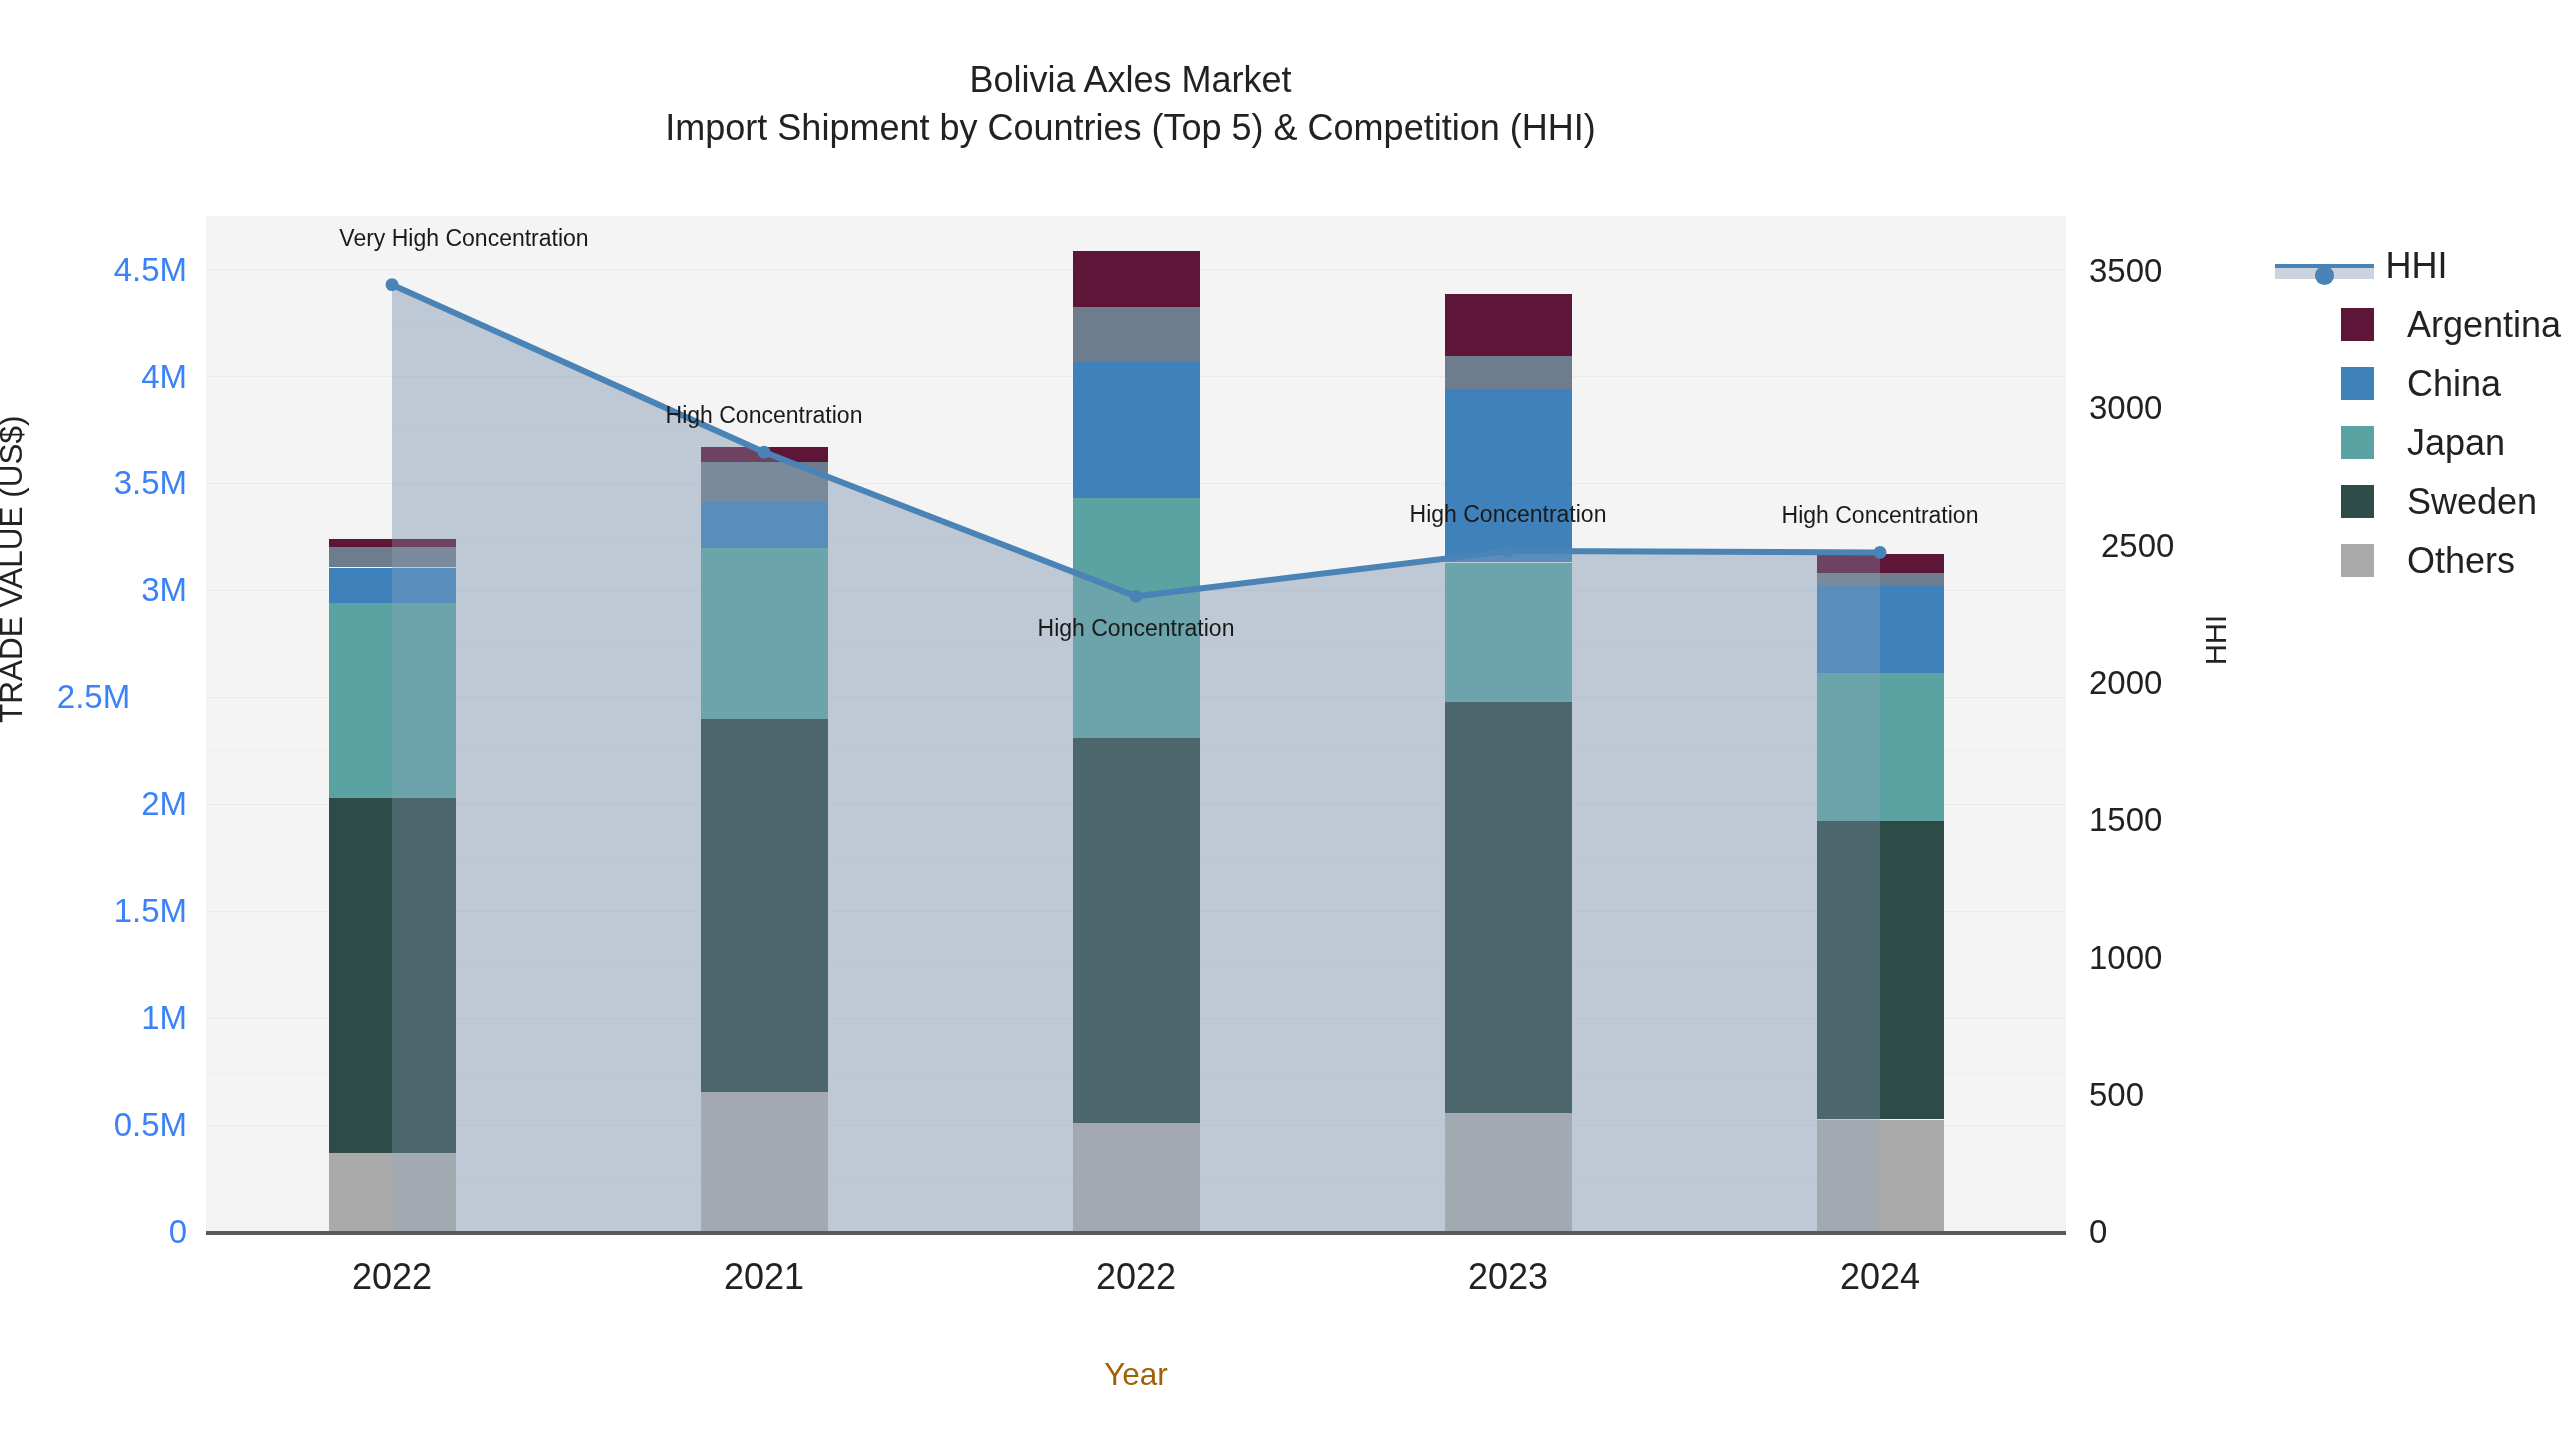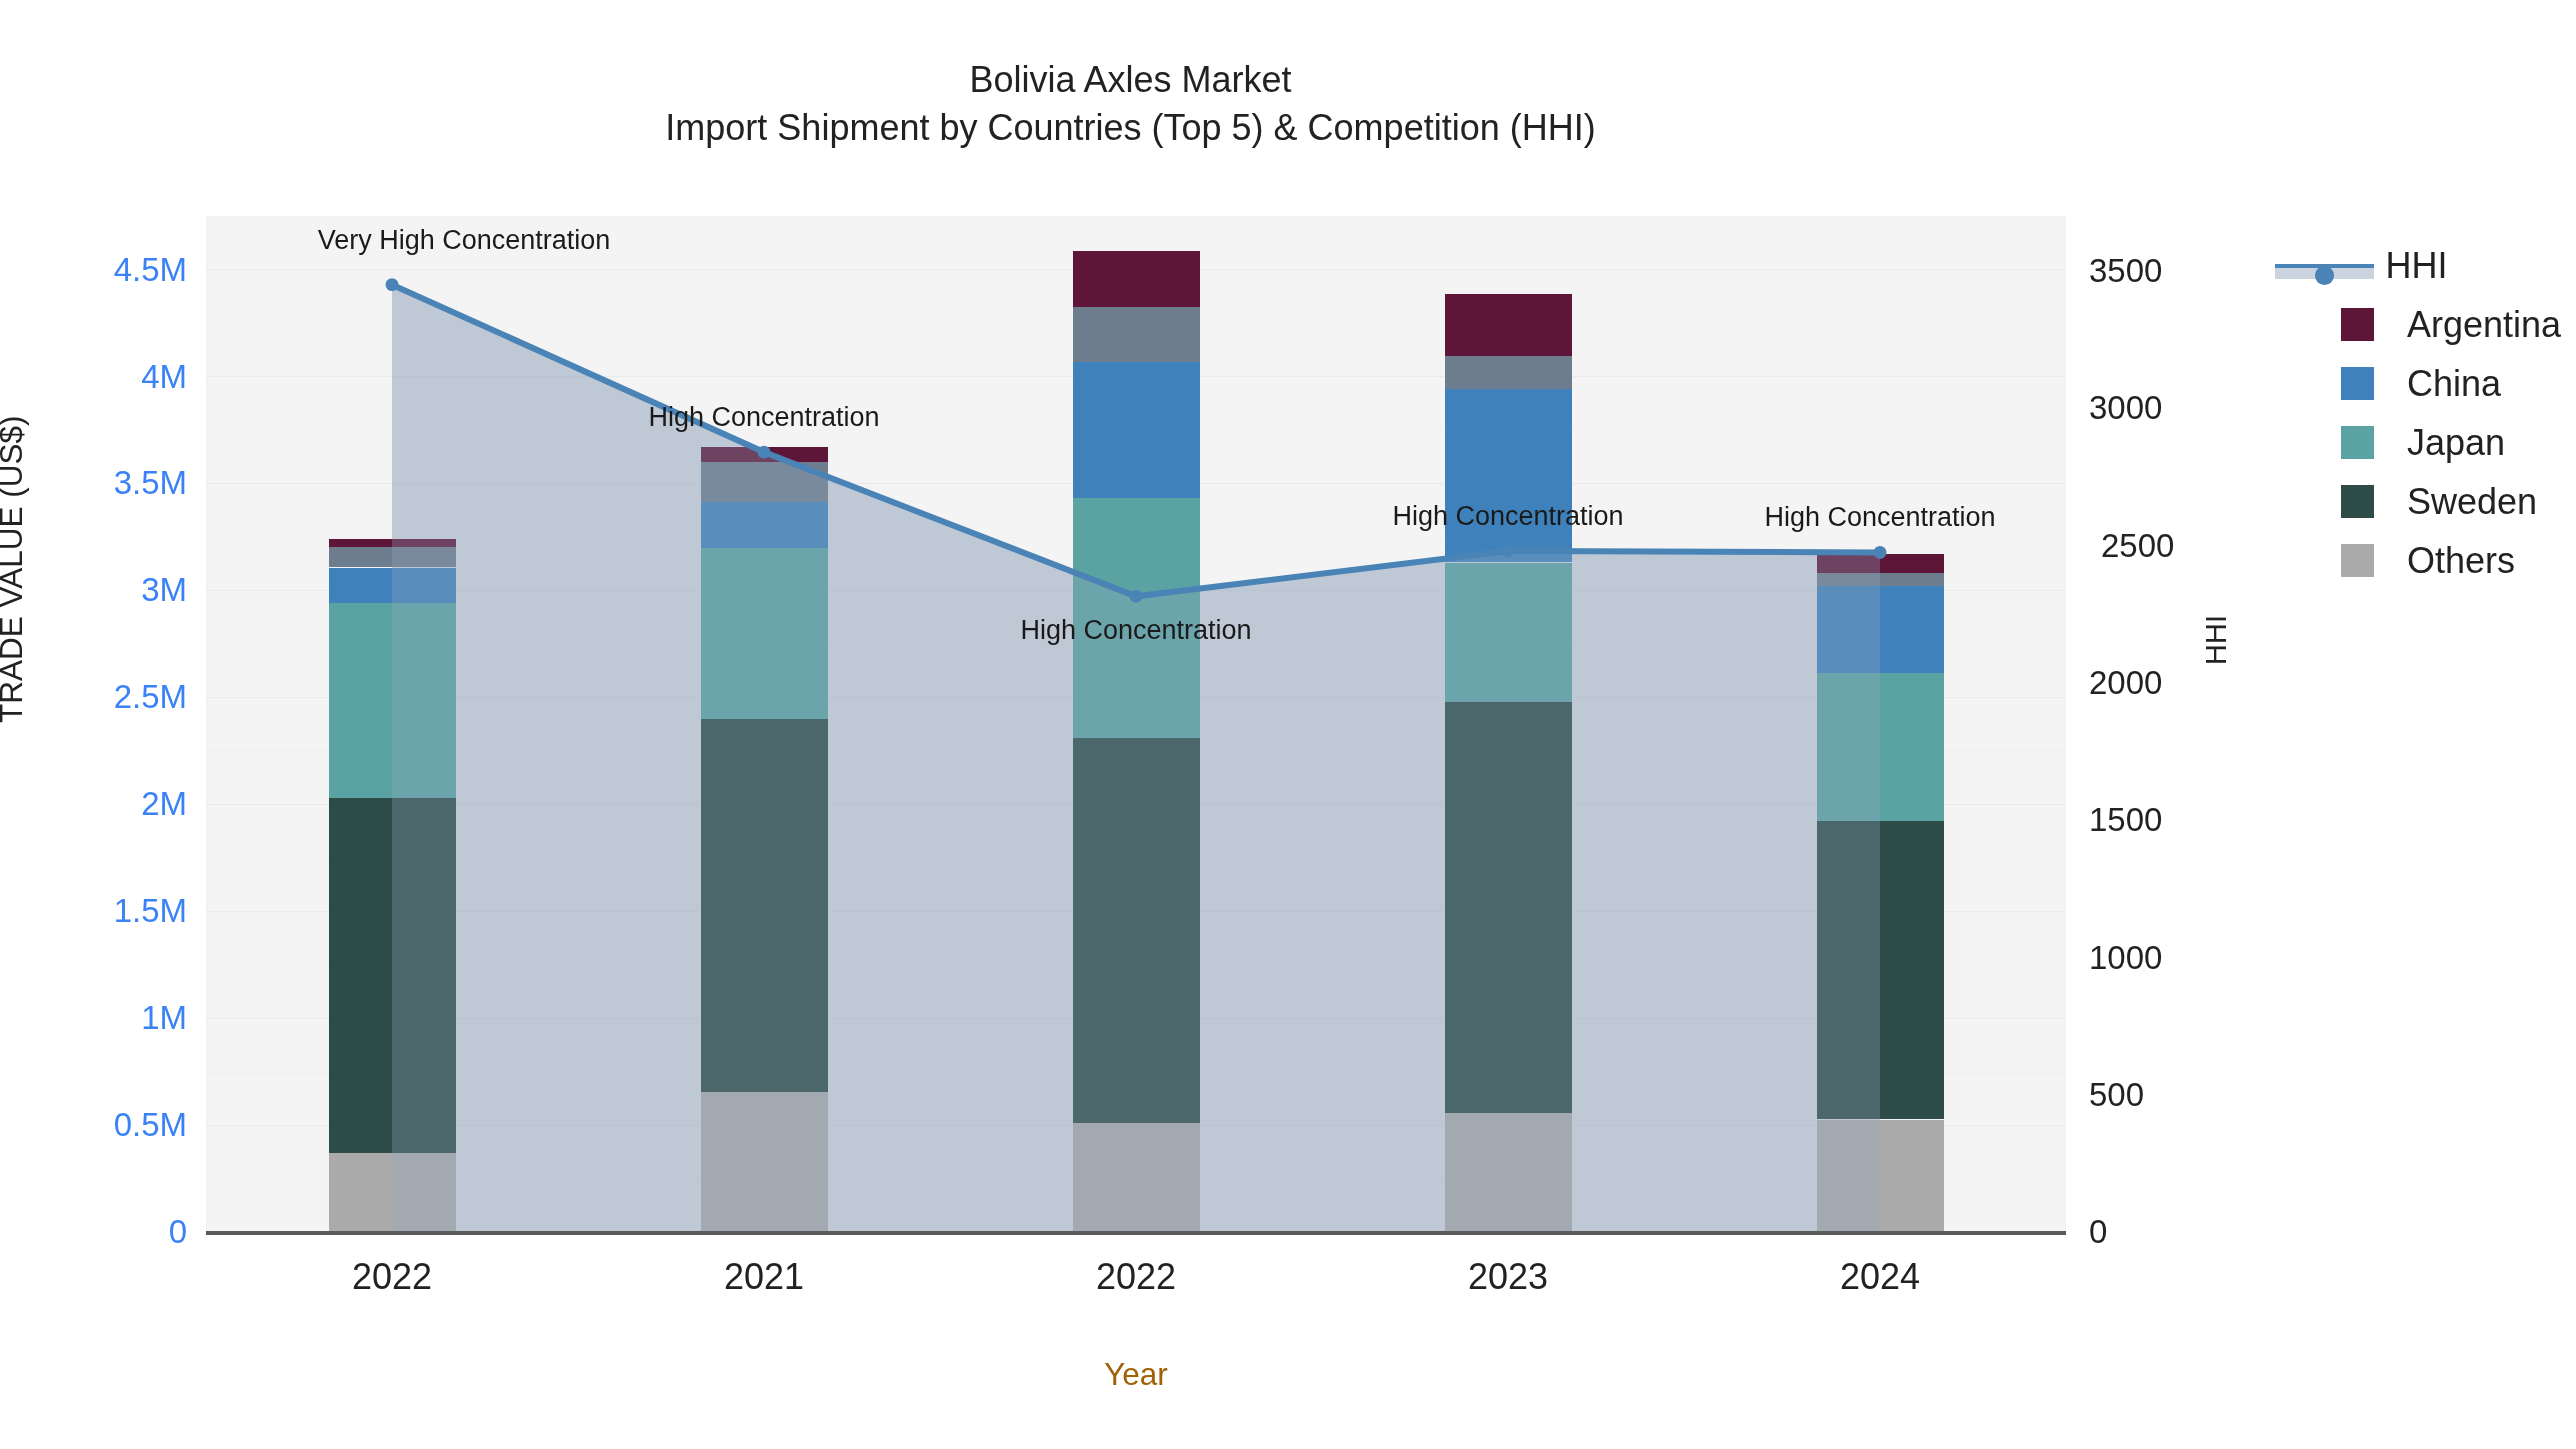--- a/index.html
+++ b/index.html
@@ -66,21 +66,21 @@
   }
 
   
   .bar-seg{position:absolute;}
 
   
   .hhi-svg{position:absolute;left:206px;top:216px;width:1860px;height:1016px;}
 
   
   .annot{
-    position:absolute;font-size:27px;color:#1a1a1a;white-space:nowrap;
+    position:absolute;font-size:23px;color:#1a1a1a;white-space:nowrap;
     transform:translateX(-50%);
   }
 
   
   .legend{
     position:absolute;left:2275px;top:236px;
   }
   .legend-row{
     display:flex;align-items:center;height:59px;
   }
@@ -193,21 +193,21 @@
     </div>
 
   <div class="axis-bottom"></div>
 
   <div id="ylefticks">
       <div class="ytick-left" style="top: 1232px; left: 0px; width: 187px; text-align: right; right: auto;">0</div>
       <div class="ytick-left" style="top: 1125px; left: 0px; width: 187px; text-align: right; right: auto;">0.5M</div>
       <div class="ytick-left" style="top: 1018px; left: 0px; width: 187px; text-align: right; right: auto;">1M</div>
       <div class="ytick-left" style="top: 911px; left: 0px; width: 187px; text-align: right; right: auto;">1.5M</div>
       <div class="ytick-left" style="top: 804px; left: 0px; width: 187px; text-align: right; right: auto;">2M</div>
-      <div class="ytick-left" style="top: 697px; left: 0px; width: 187px; text-align: right; right: auto;">2.5M</div>
+      <div class="ytick-left" style="top: 697px; left: 0px; width: 187px; text-align: center; right: auto;">2.5M</div>
       <div class="ytick-left" style="top: 590px; left: 0px; width: 187px; text-align: right; right: auto;">3M</div>
       <div class="ytick-left" style="top: 483px; left: 0px; width: 187px; text-align: right; right: auto;">3.5M</div>
       <div class="ytick-left" style="top: 377px; left: 0px; width: 187px; text-align: right; right: auto;">4M</div>
       <div class="ytick-left" style="top: 270px; left: 0px; width: 187px; text-align: right; right: auto;">4.5M</div>
     </div>
   <div id="yrightticks">
       <div class="ytick-right" style="top: 1232px;">0</div>
       <div class="ytick-right" style="top: 1095px;">500</div>
       <div class="ytick-right" style="top: 958px;">1000</div>
       <div class="ytick-right" style="top: 820px;">1500</div>

